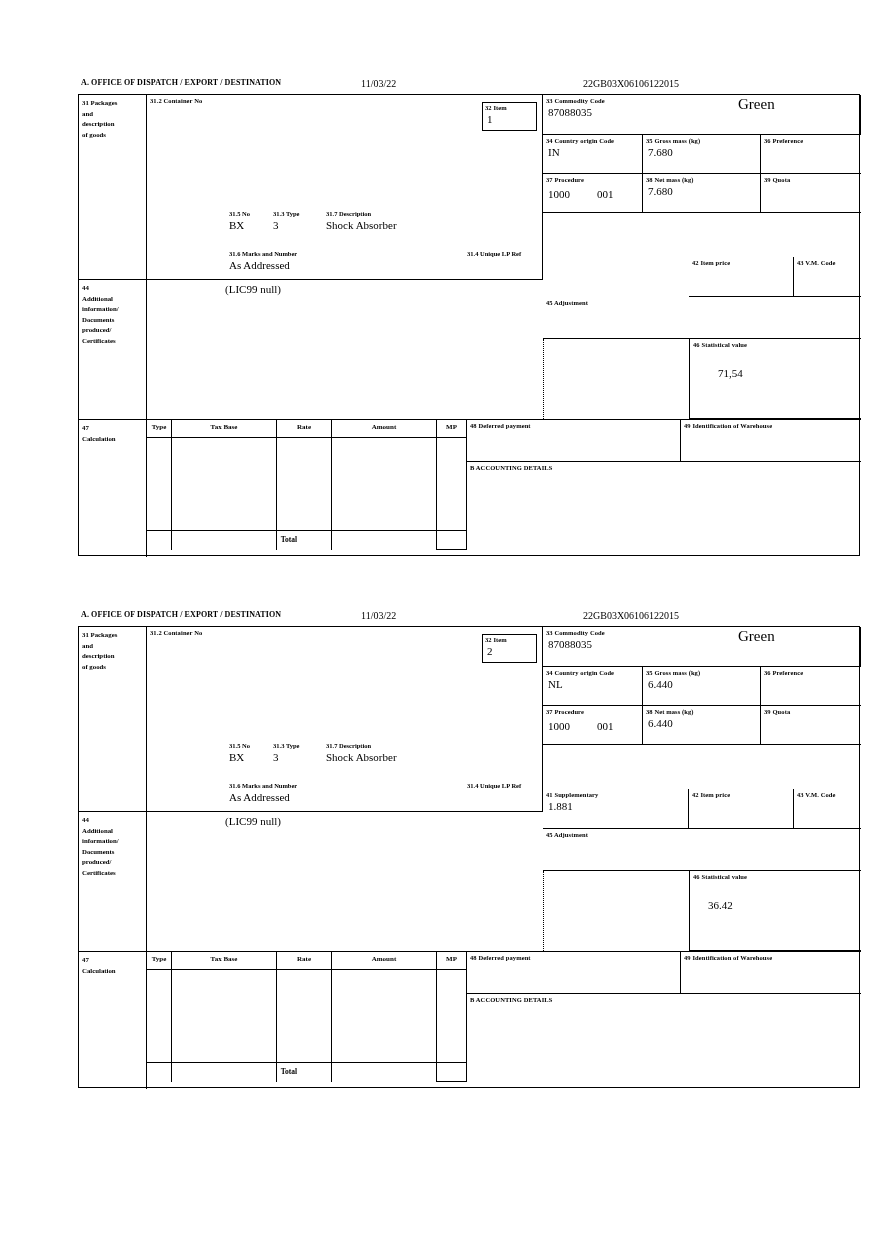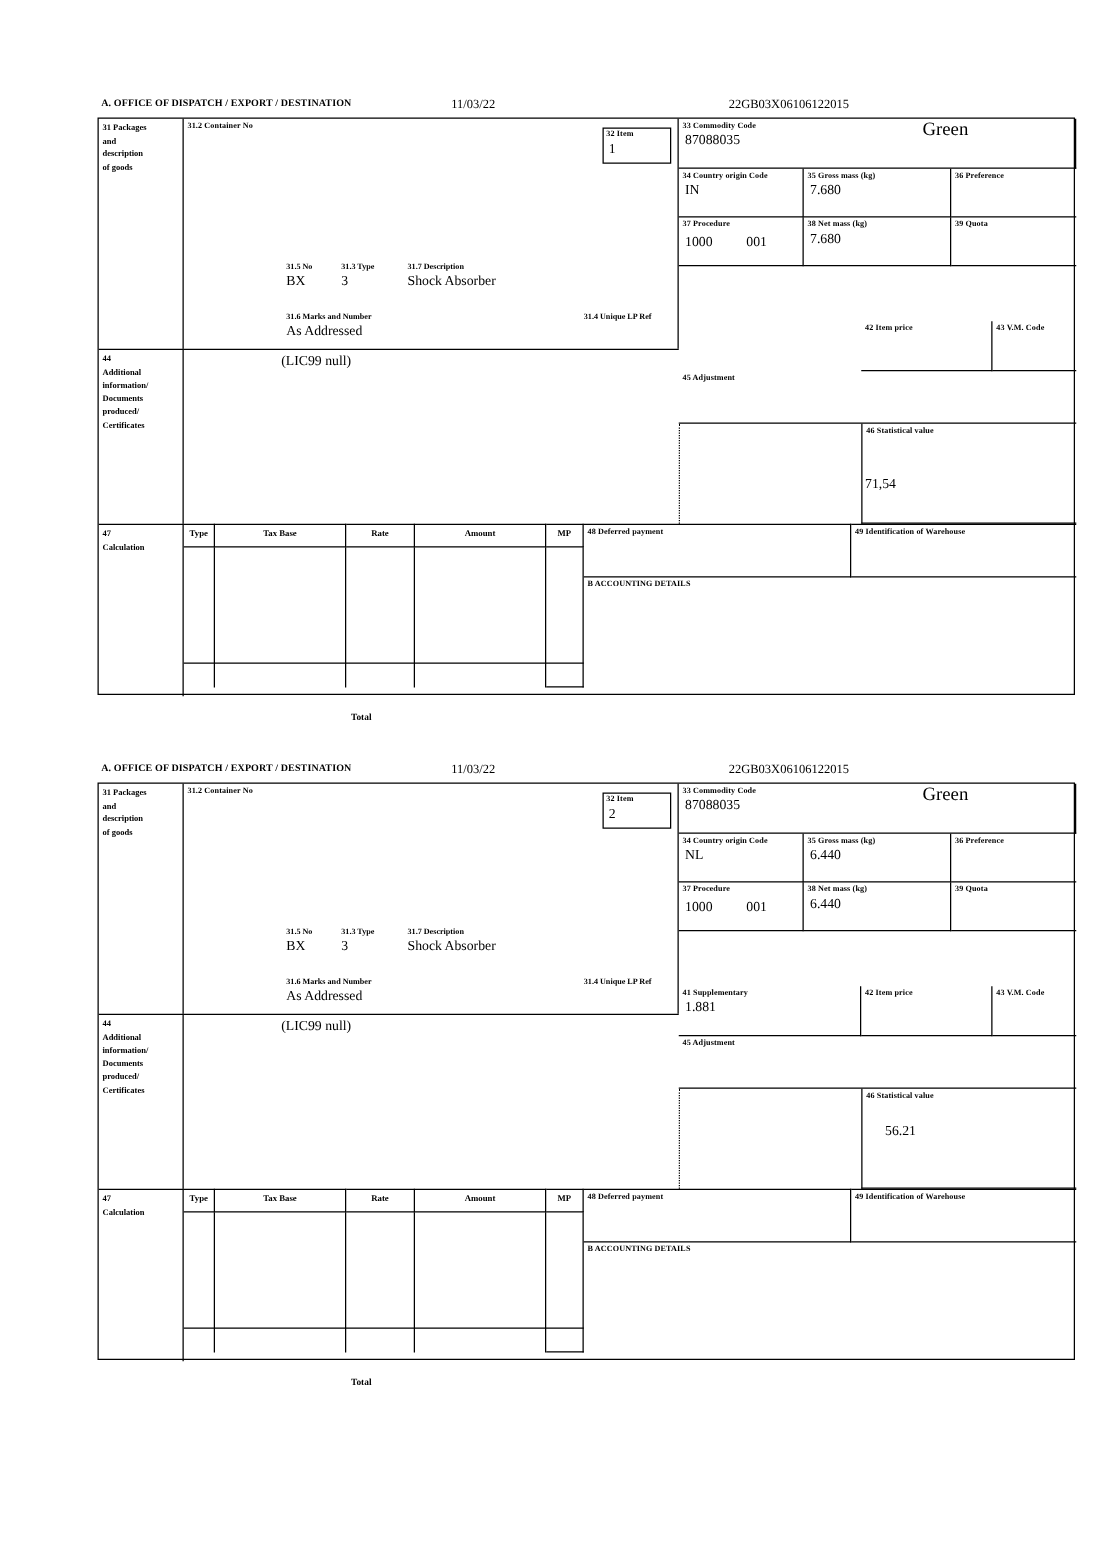--- a/index.html
+++ b/index.html
@@ -121,21 +121,20 @@
     text-align: center;
     font-size: 7px;
     font-weight: bold;
     padding-top: 3px;
   }
   .totalrow {
     position: absolute;
     text-align: center;
     font-size: 7.5px;
     font-weight: bold;
-    margin-top: 34px;
   }
 </style>
 </head>
 <body>
 
 <div class="page">
 
   <div class="form first">
 
     <div class="hdr">
@@ -241,21 +240,21 @@
 
       <div class="cell bb" style="left:464px;top:202px;width:318px;height:42px;">
         <div class="lbl">45 Adjustment</div>
         <div class="val"></div>
       </div>
 
       <div class="dotted-v" style="left:464px;top:244px;height:80px;"></div>
 
       <div class="cell bl bb" style="left:610px;top:244px;width:172px;height:80px;">
         <div class="lbl">46 Statistical value</div>
-        <div style="position:absolute;left:2px;top:28px;font-size:11px;margin-top:14px;">71,54</div>
+        <div style="position:absolute;left:28px;top:28px;font-size:11px;">71,54</div>
       </div>
 
       <div class="cell br bt" style="left:0;top:324px;width:68px;height:138px;">
         <div class="leftlbl">
           <div>47</div>
           <div>Calculation</div>
         </div>
       </div>
 
       <div class="cell bt bb br" style="left:68px;top:324px;width:25px;height:19px;">
@@ -409,21 +408,21 @@
 
       <div class="cell bb" style="left:464px;top:202px;width:318px;height:42px;">
         <div class="lbl">45 Adjustment</div>
         <div class="val"></div>
       </div>
 
       <div class="dotted-v" style="left:464px;top:244px;height:80px;"></div>
 
       <div class="cell bl bb" style="left:610px;top:244px;width:172px;height:80px;">
         <div class="lbl">46 Statistical value</div>
-        <div style="position:absolute;left:18px;top:28px;font-size:11px;">56.21</div>
+        <div style="position:absolute;left:18px;top:28px;font-size:11px;">36.42</div>
       </div>
 
       <div class="cell br bt" style="left:0;top:324px;width:68px;height:138px;">
         <div class="leftlbl">
           <div>47</div>
           <div>Calculation</div>
         </div>
       </div>
 
       <div class="cell bt bb br" style="left:68px;top:324px;width:25px;height:19px;">

